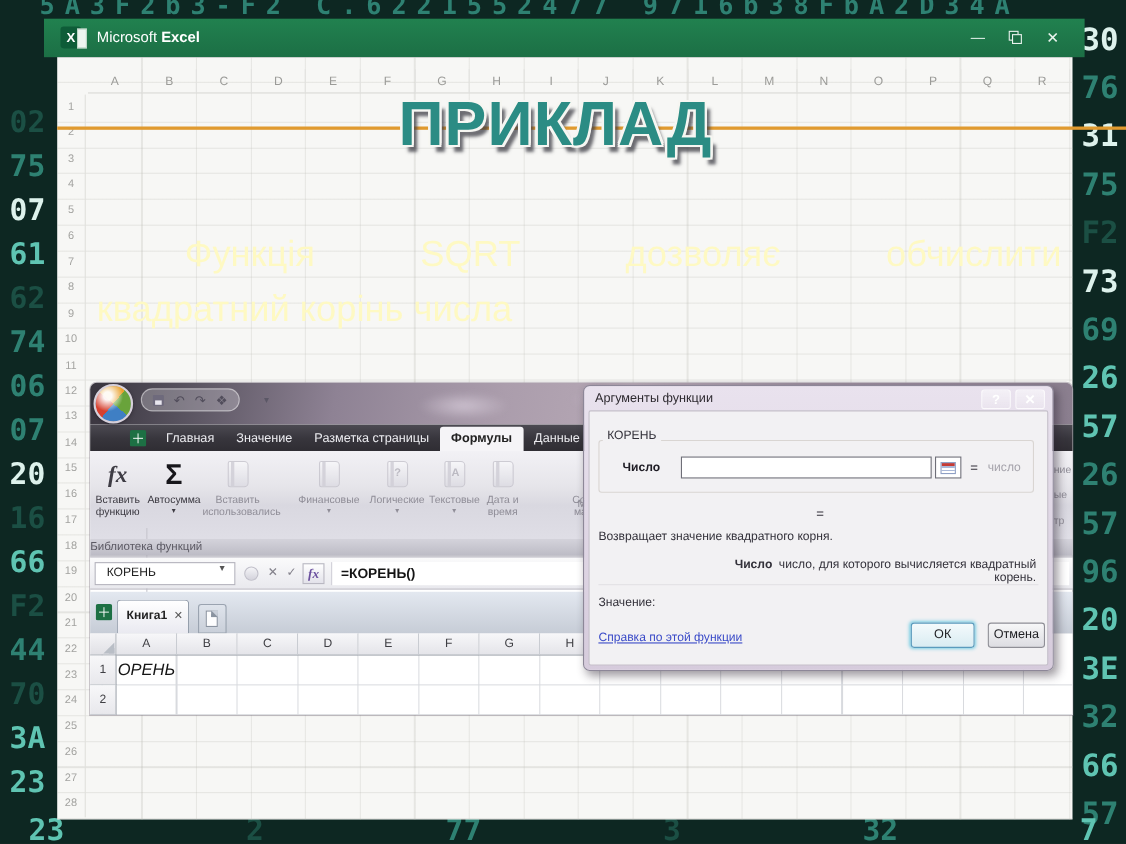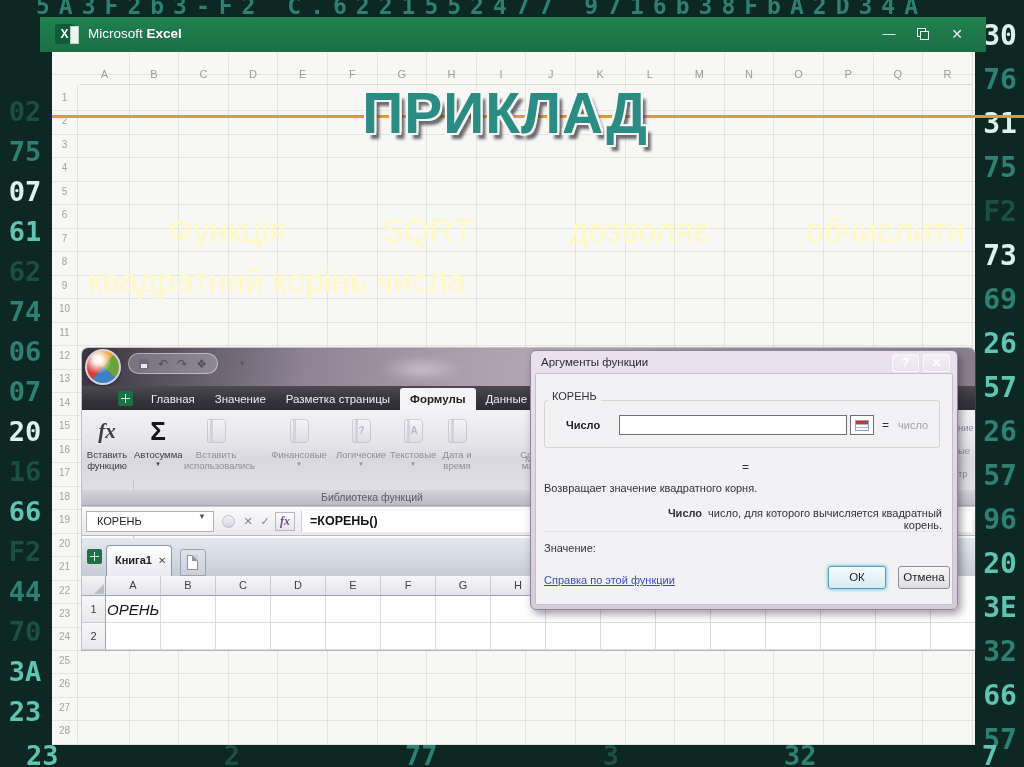--- a/index.html
+++ b/index.html
@@ -109,21 +109,21 @@
   .vdiv{position:absolute;left:51px;top:70px;height:64px;border-left:1px solid #c6c5ce;}
   .fx-ic{font-family:"Liberation Serif",serif;font-style:italic;font-weight:bold;font-size:21px;color:#3e3c44;}
   .sigma{font-size:26px;color:#17161b;font-weight:bold;}
   .book{position:relative;width:19px;height:24px;background:linear-gradient(#fbfbfd,#d9d8e0);
      border:1px solid #b8b6c0;border-radius:2px 4px 4px 2px;opacity:.6;}
   .book::before{content:"";position:absolute;left:2px;top:0;bottom:0;width:3px;background:#c6c4ce;}
   .book i{position:absolute;left:6px;top:5px;font-style:normal;font-size:10px;font-weight:bold;color:#9d9ba6;}
 
   .ss-grouplabel{position:absolute;left:0;top:142px;width:893px;height:16px;
      background:linear-gradient(#d4d3db,#bcbbc5);border-bottom:1px solid #a9a8b2;}
-  .ss-grouplabel span{display:block;width:580px;text-align:center;font-size:10.5px;color:#5c5a64;line-height:15px;}
+  .ss-grouplabel span{display:block;width:580px;text-align:left;font-size:10.5px;color:#5c5a64;line-height:15px;}
 
   .ss-formulabar{position:absolute;left:0;top:158px;width:893px;height:30px;
      background:linear-gradient(#fafafb,#e9e9ee);border-top:1px solid #c9c8d0;border-bottom:1px solid #b9b8c2;}
   #namebox{position:absolute;left:4px;top:4px;width:128px;height:21px;background:#fff;
      border:1px solid #b3b2bc;font-size:11px;color:#222;line-height:19px;padding-left:10px;}
   #namebox-caret{position:absolute;left:116px;top:5px;font-size:8px;color:#555;}
   .fb-dot{position:absolute;left:140px;top:8px;width:13px;height:13px;border-radius:50%;
      background:linear-gradient(#f4f4f7,#d4d3dc);border:1px solid #c0bfc9;}
   .fb-btn{position:absolute;top:6px;width:16px;height:16px;text-align:center;line-height:16px;
      font-size:11px;color:#84828c;}

